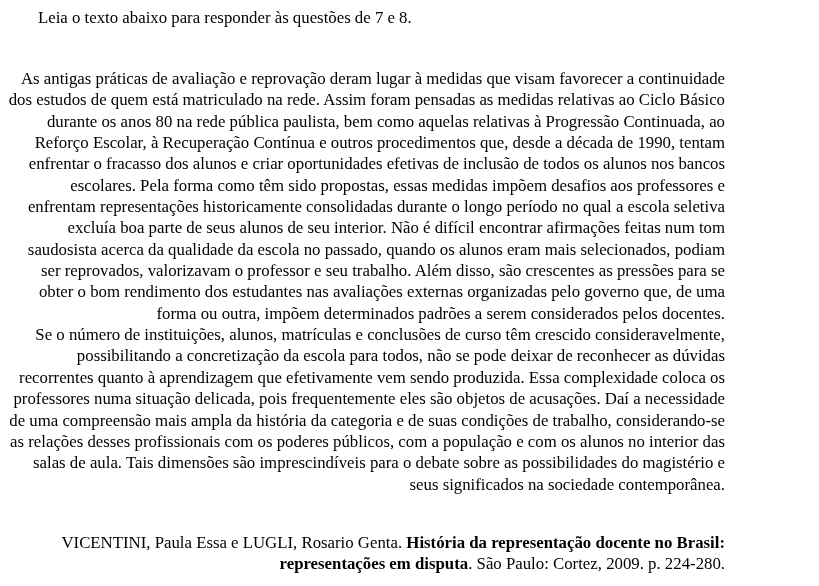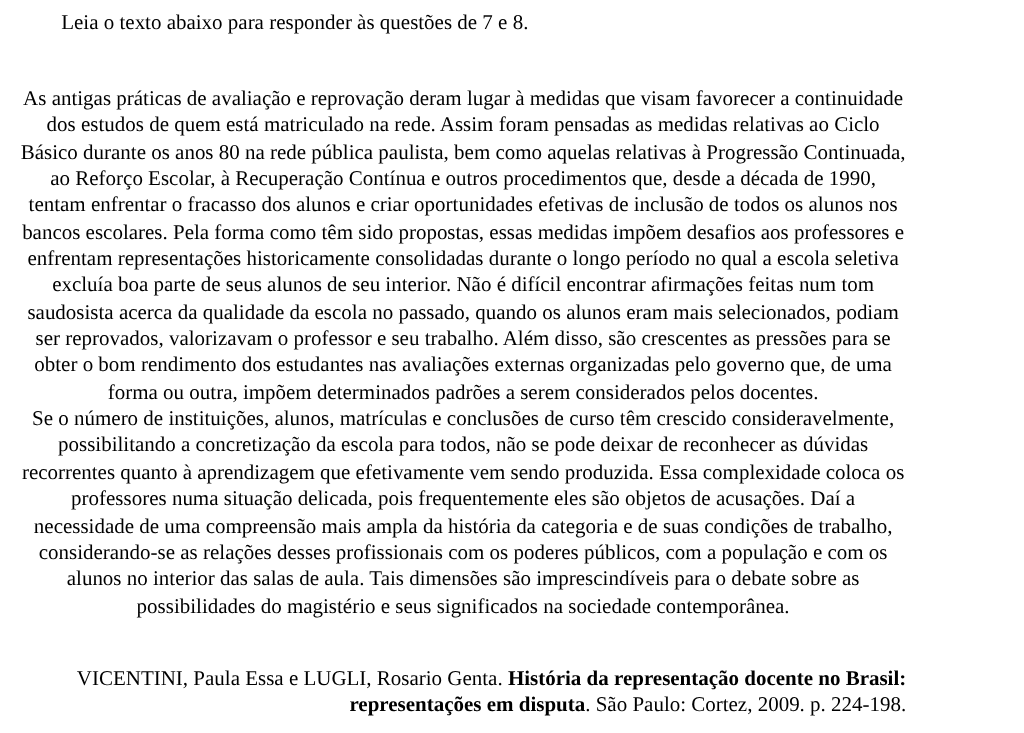--- a/index.html
+++ b/index.html
@@ -12,34 +12,34 @@
     height: 586px;
     overflow: hidden;
     font-family: "Liberation Serif", "DejaVu Serif", serif;
     color: #000000;
     -webkit-font-smoothing: antialiased;
   }
   .page {
     box-sizing: border-box;
     width: 729px;
     height: 586px;
-    padding: 7px 4px 0 16px;
+    padding: 7px 4px 0 5px;
     background: #ffffff;
   }
   .instruction {
     margin: 0 0 40px 33px;
     font-size: 16.8px;
     line-height: 21px;
     white-space: nowrap;
   }
   .para {
     margin: 0;
     font-size: 16.8px;
     line-height: 21.35px;
-    text-align: center;
+    text-align: right;
   }
   .citation {
     margin: 37px 0 0 0;
     font-size: 16.8px;
     line-height: 21.5px;
     text-align: right;
   }
   .citation .bold {
     font-weight: bold;
   }
@@ -47,14 +47,14 @@
 </head>
 <body>
 
 <div class="page">
   <p class="instruction">Leia o texto abaixo para responder às questões de 7 e 8.</p>
 
   <p class="para">As antigas práticas de avaliação e reprovação deram lugar à medidas que visam favorecer a continuidade dos estudos de quem está matriculado na rede. Assim foram pensadas as medidas relativas ao Ciclo Básico durante os anos 80 na rede pública paulista, bem como aquelas relativas à Progressão Continuada, ao Reforço Escolar, à Recuperação Contínua e outros procedimentos que, desde a década de 1990, tentam enfrentar o fracasso dos alunos e criar oportunidades efetivas de inclusão de todos os alunos nos bancos escolares. Pela forma como têm sido propostas, essas medidas impõem desafios aos professores e enfrentam representações historicamente consolidadas durante o longo período no qual a escola seletiva excluía boa parte de seus alunos de seu interior. Não é difícil encontrar afirmações feitas num tom saudosista acerca da qualidade da escola no passado, quando os alunos eram mais selecionados, podiam ser reprovados, valorizavam o professor e seu trabalho. Além disso, são crescentes as pressões para se obter o bom rendimento dos estudantes nas avaliações externas organizadas pelo governo que, de uma forma ou outra, impõem determinados padrões a serem considerados pelos docentes.</p>
 
   <p class="para">Se o número de instituições, alunos, matrículas e conclusões de curso têm crescido consideravelmente, possibilitando a concretização da escola para todos, não se pode deixar de reconhecer as dúvidas recorrentes quanto à aprendizagem que efetivamente vem sendo produzida. Essa complexidade coloca os professores numa situação delicada, pois frequentemente eles são objetos de acusações. Daí a necessidade de uma compreensão mais ampla da história da categoria e de suas condições de trabalho, considerando-se as relações desses profissionais com os poderes públicos, com a população e com os alunos no interior das salas de aula. Tais dimensões são imprescindíveis para o debate sobre as possibilidades do magistério e seus significados na sociedade contemporânea.</p>
 
-  <p class="citation"><span>VICENTINI, Paula Essa e LUGLI, Rosario Genta. </span><span class="bold">História da representação docente no Brasil: representações em disputa</span><span>. São Paulo: Cortez, 2009. p. 224-198.</span></p>
+  <p class="citation"><span>VICENTINI, Paula Essa e LUGLI, Rosario Genta. </span><span class="bold">História da representação docente no Brasil: representações em disputa</span><span>. São Paulo: Cortez, 2009. p. 224-280.</span></p>
 </div>
 
 </body></html>

